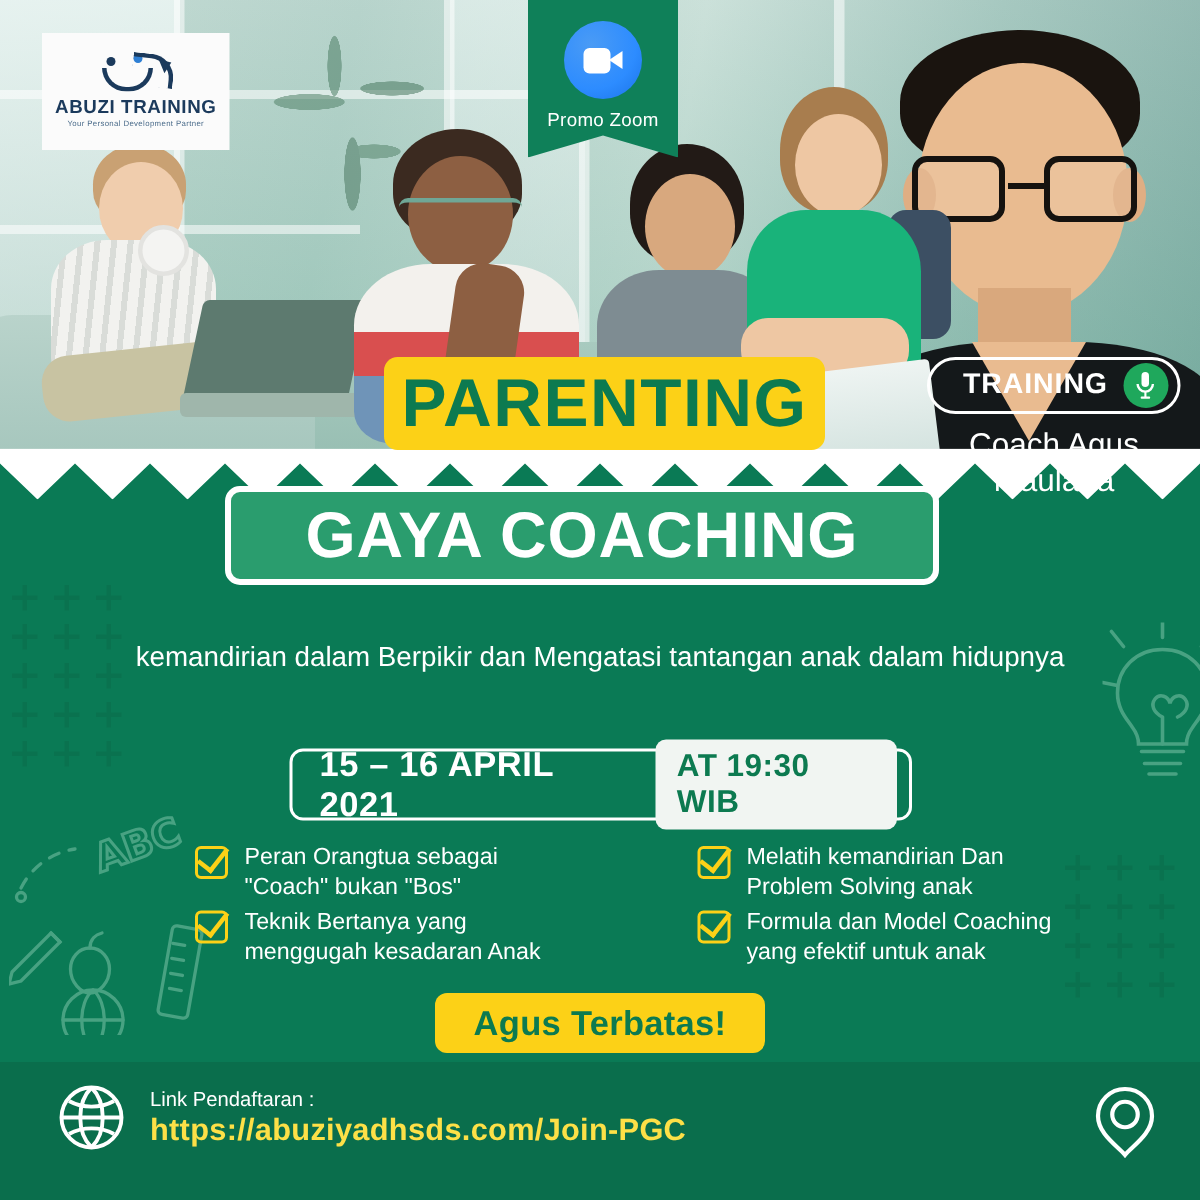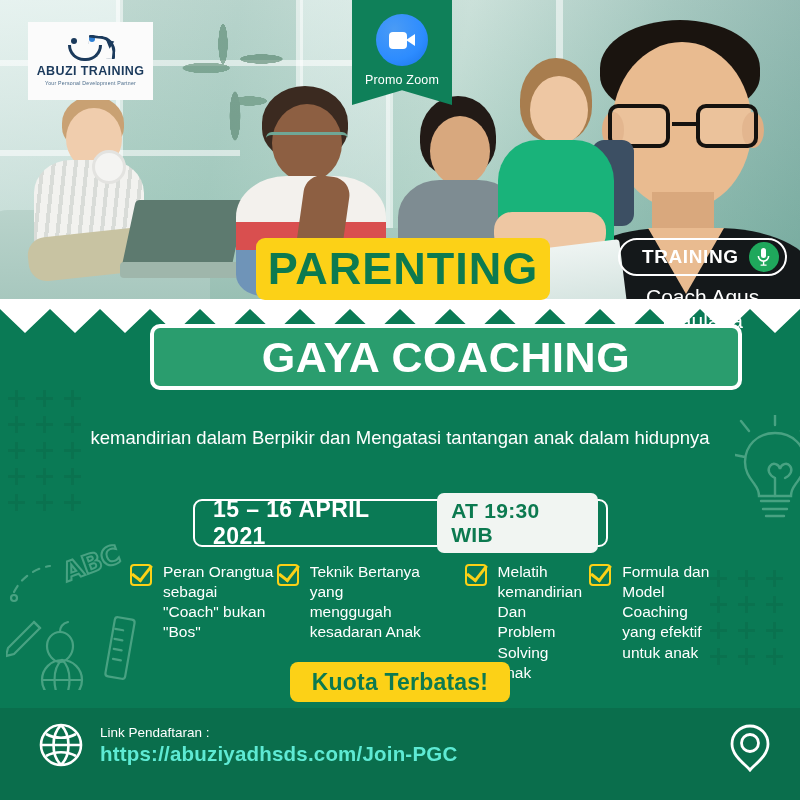--- a/index.html
+++ b/index.html
@@ -186,21 +186,21 @@
     clip-path: polygon(
       0 0, 800px 0, 800px 10px,
       775px 34px, 750px 10px, 725px 34px, 700px 10px, 675px 34px, 650px 10px,
       625px 34px, 600px 10px, 575px 34px, 550px 10px, 525px 34px, 500px 10px,
       475px 34px, 450px 10px, 425px 34px, 400px 10px, 375px 34px, 350px 10px,
       325px 34px, 300px 10px, 275px 34px, 250px 10px, 225px 34px, 200px 10px,
       175px 34px, 150px 10px, 125px 34px, 100px 10px, 75px 34px, 50px 10px,
       25px 34px, 0 10px);
   }
   .gaya {
-    position:absolute; left:150px; top:324px; width:592px; height:66px;
+    position:absolute; left:150px; top:324px; width:476px; height:66px;
     background:#2a9d6e; border:4px solid #ffffff; border-radius:10px; z-index:8;
     display:flex; align-items:center; justify-content:center;
   }
   .gaya span {
     font-size:43px; font-weight:bold; color:#ffffff; letter-spacing:.6px;
   }
 
   
   .plusgrid { position:absolute; opacity:.30; }
   .plusgrid i {
@@ -228,21 +228,21 @@
   .time-pill {
     background:#f1f5f2; border-radius:7px; padding:6px 14px;
     font-size:21px; font-weight:bold; color:#0c7a50; letter-spacing:.3px;
   }
 
   
   .checks {
     position:absolute; left:130px; top:562px; width:600px; z-index:5;
     display:flex; gap:24px;
   }
-  .check-col { display:flex; flex-direction:row; gap:3px; }
+  .check-col { display:flex; flex-direction:column; gap:3px; }
   .check-col.left  { width:316px; }
   .check-col.right { width:270px; }
   .check-row { display:flex; align-items:flex-start; gap:11px; }
   .checkbox {
     flex:0 0 auto; width:22px; height:22px; margin-top:2px; position:relative;
     border:2.5px solid #fcd117; border-radius:4px;
   }
   .checkbox::after {
     content:""; position:absolute; left:4px; top:-5px; width:9px; height:17px;
     border-right:3.5px solid #fcd117; border-bottom:3.5px solid #fcd117;
@@ -260,21 +260,21 @@
 
   
   .footer {
     position:absolute; left:0; bottom:0; width:800px; height:92px;
     background:#0a6e4c; z-index:6;
   }
   .foot-left  { position:absolute; left:38px; top:14px; display:flex; align-items:center; gap:16px; }
   .foot-right { position:absolute; right:28px; top:14px; display:flex; align-items:center; gap:14px; }
   .globe { width:46px; height:46px; position:relative; }
   .reg-label { color:#ffffff; font-size:13.5px; }
-  .reg-url   { color:#5eead4; font-size:20.5px; font-weight:bold; letter-spacing:.2px; margin-top:2px; }
+  .reg-url   { color:#fde047; font-size:20.5px; font-weight:bold; letter-spacing:.2px; margin-top:2px; }
   .price-normal { color:#ffffff; font-size:15px; text-align:right; }
   .price-promo  { color:#fcd117; font-size:19.5px; font-weight:bold; text-align:right; margin-top:3px; }
 </style>
 </head>
 <body>
 
 <div id="poster">
 
   <div class="photo-band">
     <div class="glasspane" style="left:0;width:120px;"></div>
@@ -477,21 +477,21 @@
       </div>
       <div class="check-row">
         <span class="checkbox"></span>
         <span class="check-text" style="white-space:pre-line">Formula dan Model Coaching
 yang efektif untuk anak</span>
       </div>
     </div>
   </div>
 
   <div class="kuota">
-    <span>Kuota Terbatas!</span>
+    <span>Agus Terbatas!</span>
   </div>
 
   <div class="footer">
     <div class="foot-left">
       <span class="globe">
         <svg width="46" height="46" viewBox="0 0 46 46" fill="none" stroke="#ffffff" stroke-width="2.6">
           <circle cx="23" cy="23" r="20"></circle>
           <path d="M3 23 h40 M23 3 c-10 10 -10 30 0 40 M23 3 c10 10 10 30 0 40"></path>
           <path d="M8 12 c9 5 21 5 30 0 M8 34 c9 -5 21 -5 30 0"></path>
         </svg>

